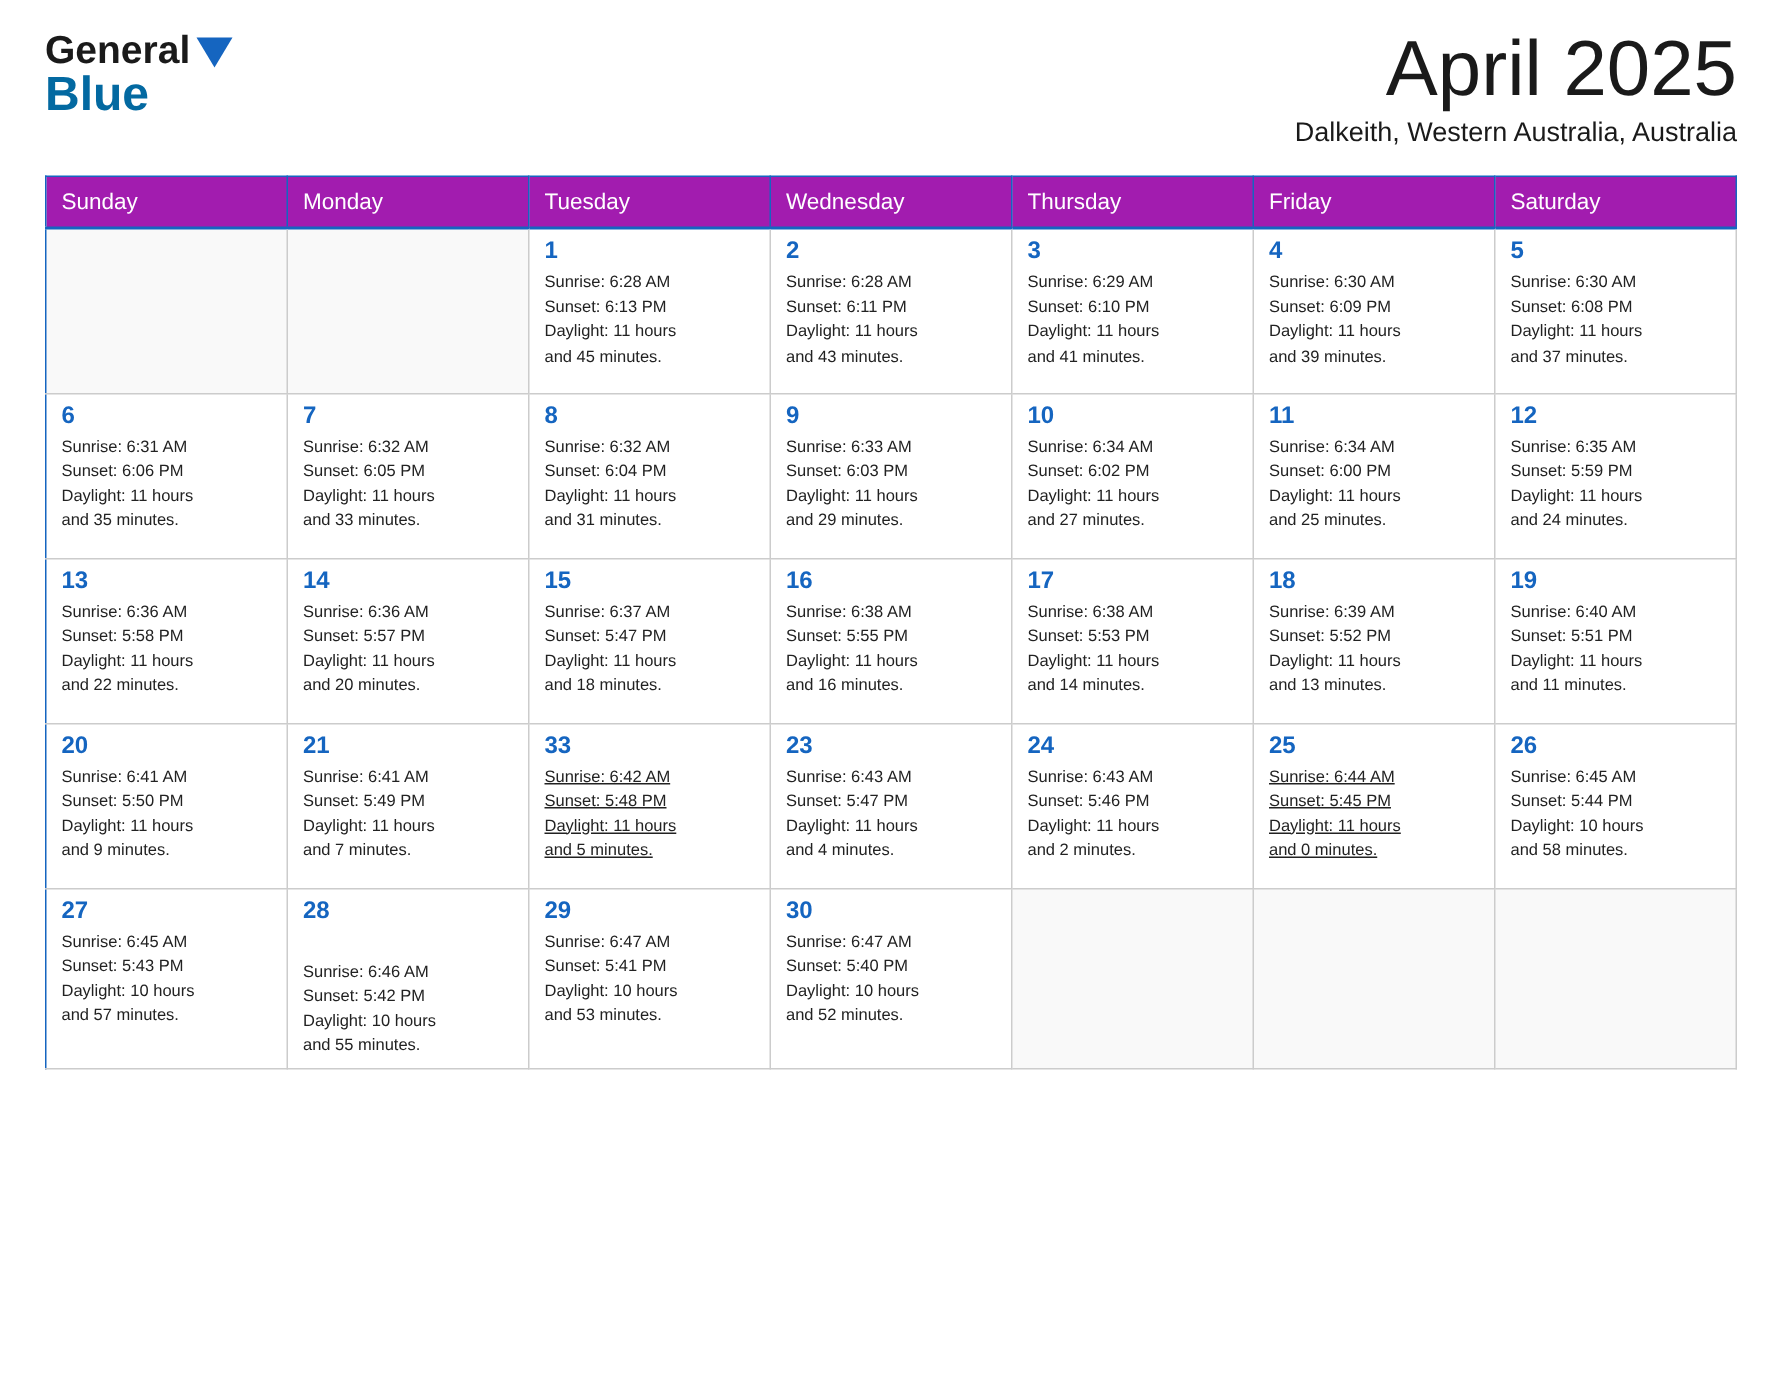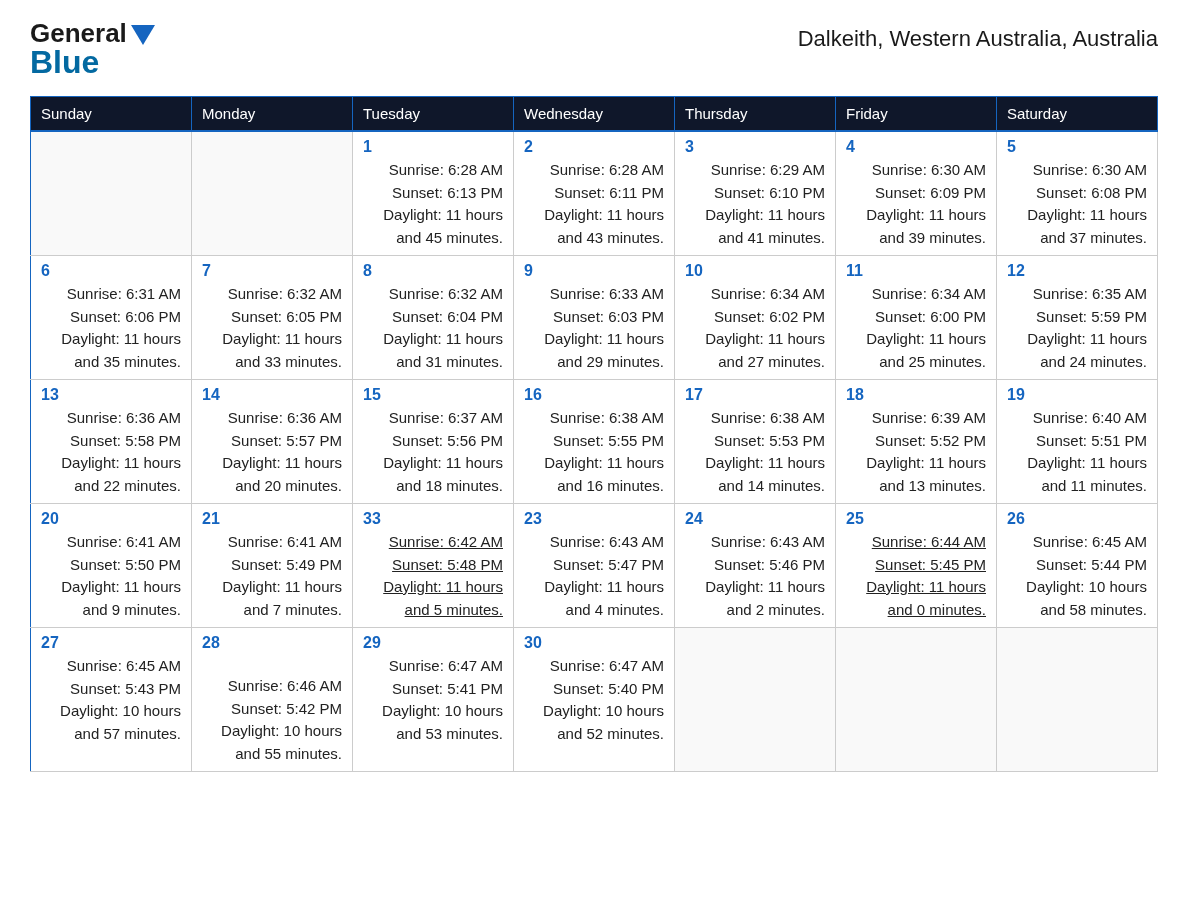--- a/index.html
+++ b/index.html
@@ -54,31 +54,31 @@
     .title-block {
       text-align: right;
     }
     .month-title {
       font-size: 52px;
       font-weight: normal;
       color: #1a1a1a;
       line-height: 1;
     }
     .location-title {
-      font-size: 22px;
+      font-size: 18px;
       color: #1a1a1a;
       margin-top: 6px;
     }
     table {
       width: 100%;
       border-collapse: collapse;
       table-layout: fixed;
     }
     thead tr {
-      background-color: #0f172a;
+      background-color: #a21caf;
     }
     thead th {
       color: #fff;
       font-size: 15px;
       font-weight: normal;
       padding: 8px 10px;
       text-align: left;
       border: 1px solid #1565c0;
     }
     tbody td {
@@ -93,24 +93,23 @@
       background: #fff;
     }
     .day-num {
       font-size: 16px;
       font-weight: bold;
       color: #1565c0;
       display: block;
       margin-bottom: 3px;
     }
     .day-info {
-      font-size: 15px;
+      font-size: 11px;
       color: #222;
       line-height: 1.5;
-      text-align: right;
     }
     .empty-cell {
       background: #f9f9f9;
     }
     tbody tr td:first-child {
       border-left: 1px solid #1565c0;
     }
     tbody tr:first-child td {
       border-top: 2px solid #1565c0;
     }
@@ -125,20 +124,21 @@
   <div class="logo">
     <div class="logo-mark">
       <div class="logo-row1">
         <span class="logo-text-general">General</span>
         <div class="logo-triangle"></div>
       </div>
       <span class="logo-text-blue">Blue</span>
     </div>
   </div>
   <div class="title-block">
+    <div class="month-title">April 2025</div>
     <div class="location-title">Dalkeith, Western Australia, Australia</div>
   </div>
 </div>
 
 <table>
   <thead>
     <tr>
     <th>Sunday</th>
         <th>Monday</th>
         <th>Tuesday</th>
@@ -250,21 +250,21 @@
         <td>
           <span class="day-num">14</span>
           <div class="day-info" style="white-space: pre-line;">Sunrise: 6:36 AM
 Sunset: 5:57 PM
 Daylight: 11 hours
 and 20 minutes.</div>
         </td>
         <td>
           <span class="day-num">15</span>
           <div class="day-info" style="white-space: pre-line;">Sunrise: 6:37 AM
-Sunset: 5:56 PM
+Sunset: 5:47 PM
 Daylight: 11 hours
 and 18 minutes.</div>
         </td>
         <td>
           <span class="day-num">16</span>
           <div class="day-info" style="white-space: pre-line;">Sunrise: 6:38 AM
 Sunset: 5:55 PM
 Daylight: 11 hours
 and 16 minutes.</div>
         </td>

